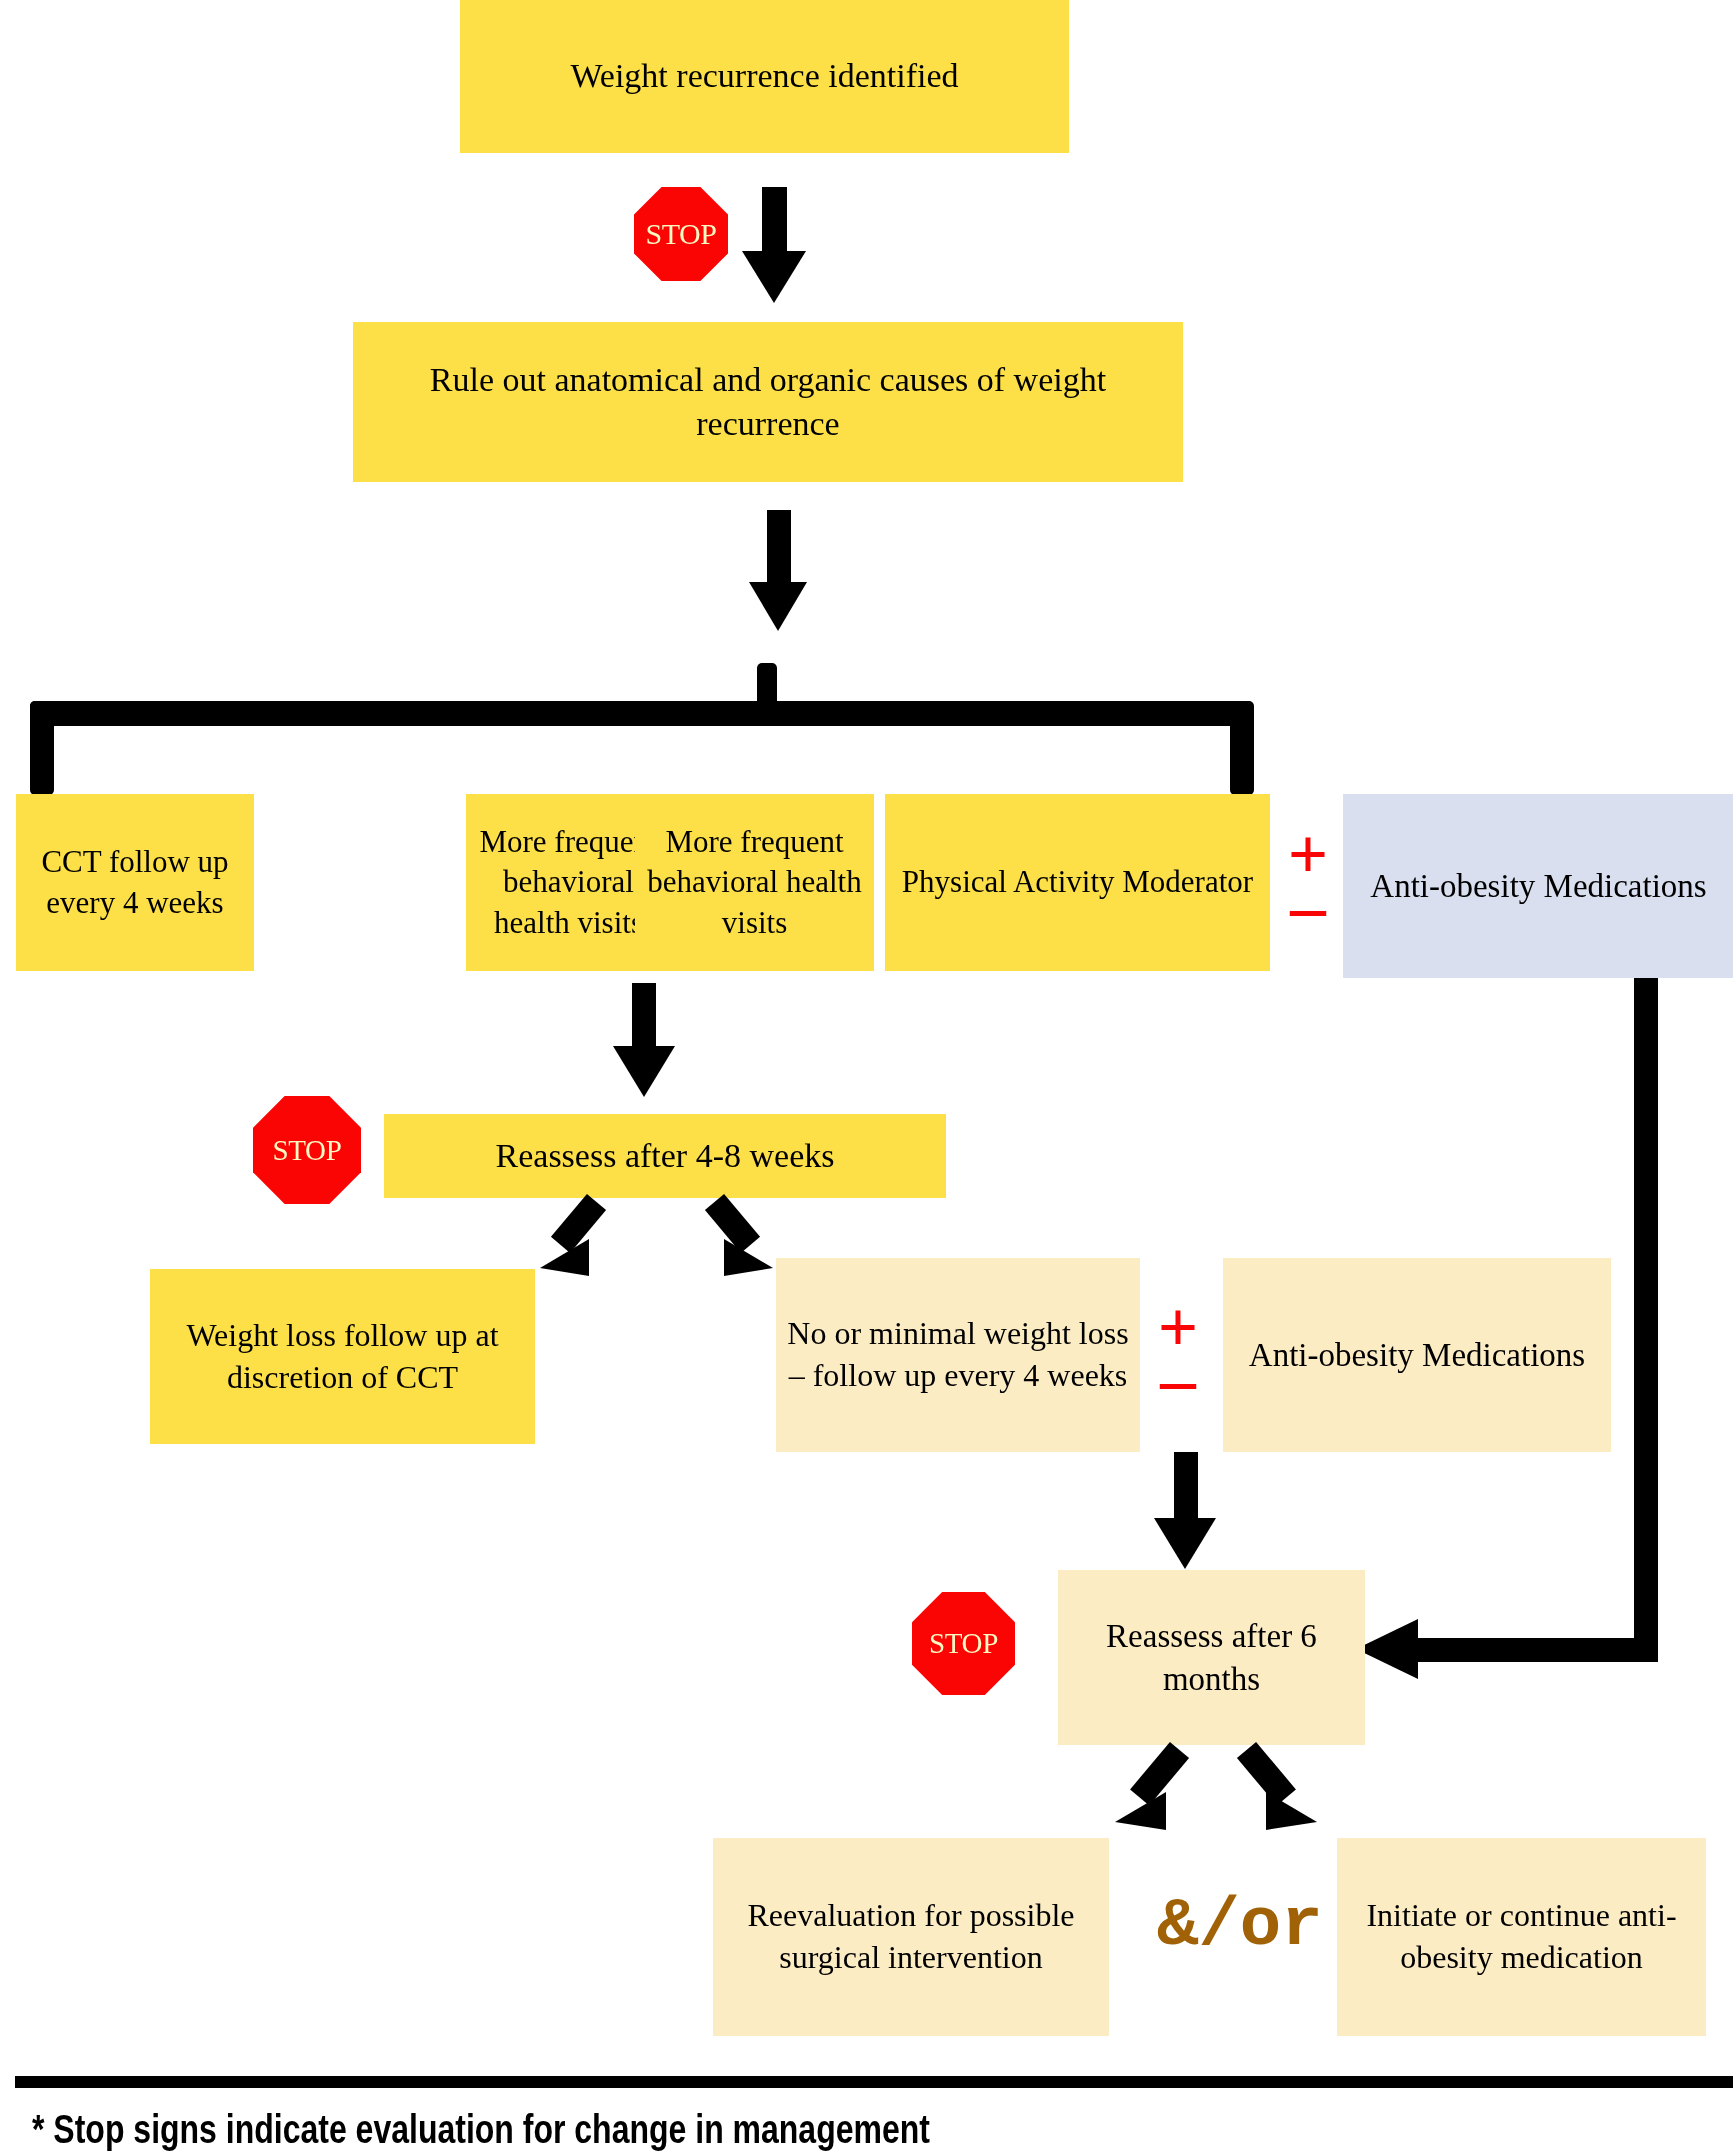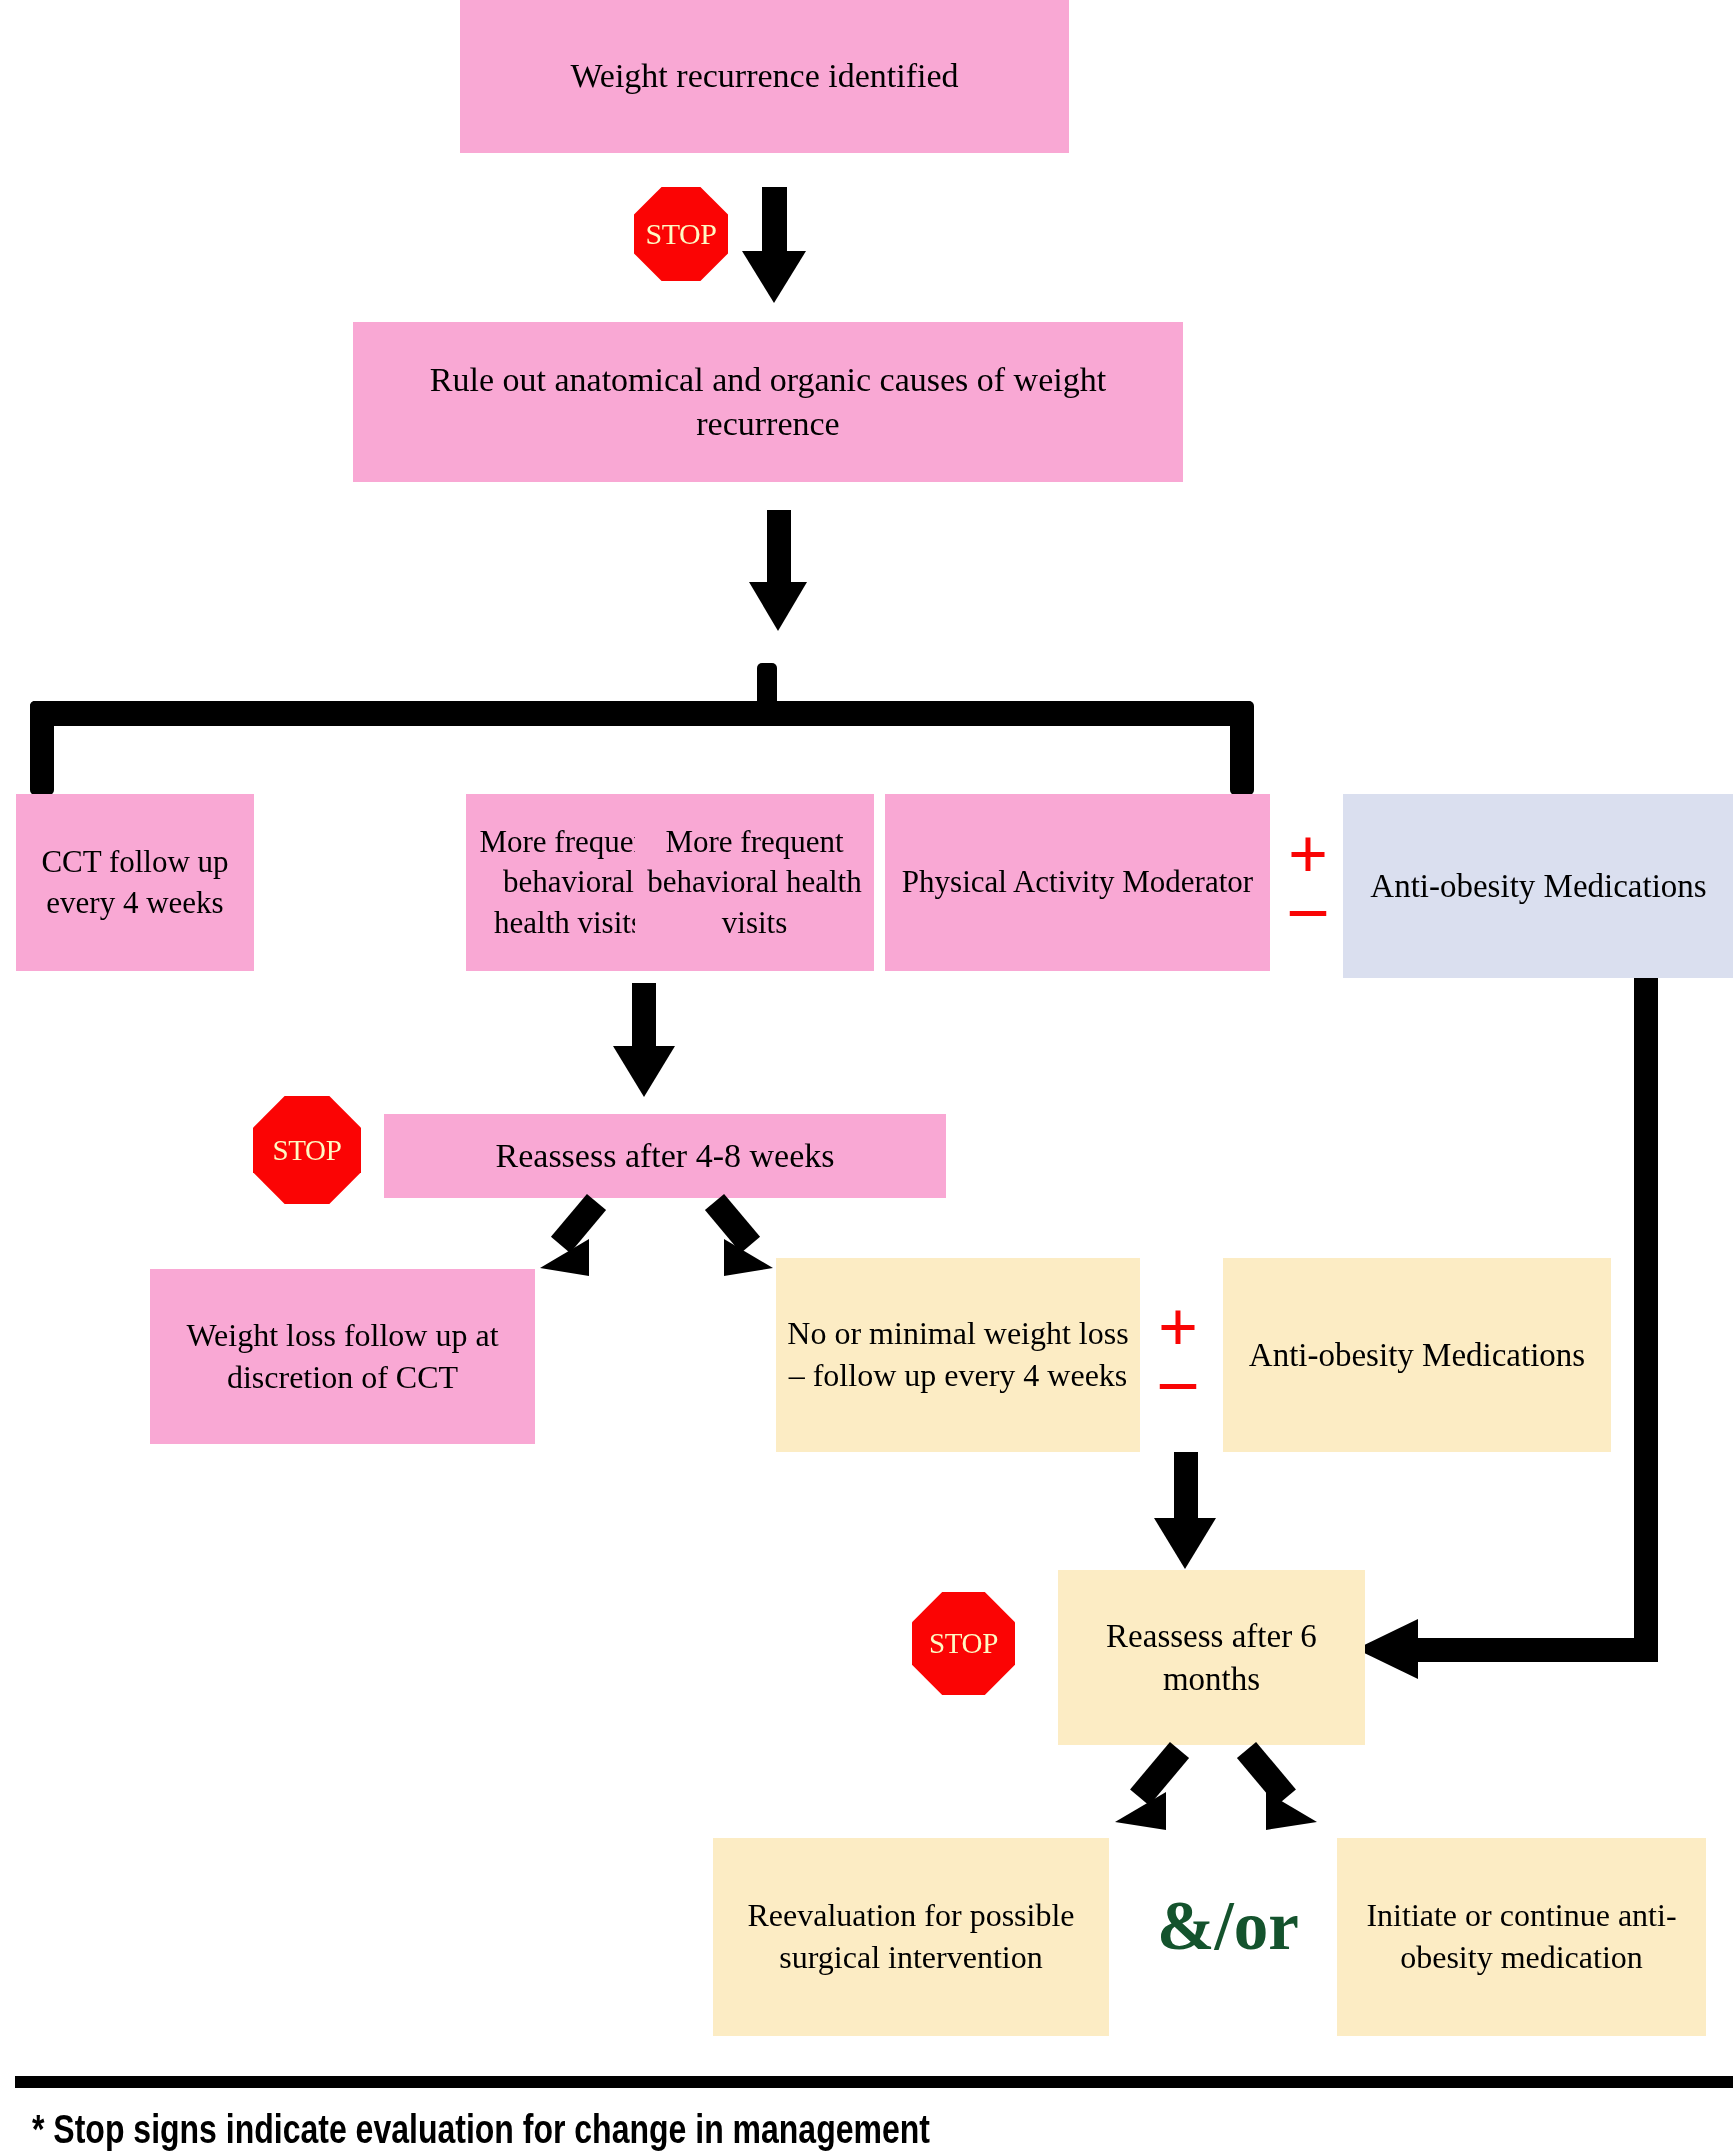--- a/index.html
+++ b/index.html
@@ -3,40 +3,40 @@
 <meta charset="utf-8">
 <style>
   html,body{margin:0;padding:0;background:#ffffff;}
   body{width:1734px;height:2151px;position:relative;overflow:hidden;
        font-family:"Liberation Serif","DejaVu Serif",serif;}
   #stage{position:absolute;left:0;top:0;width:1734px;height:2151px;}
 
   .box{position:absolute;display:flex;align-items:center;justify-content:center;
        text-align:center;box-sizing:border-box;line-height:1.30;color:#000;}
   .box span{display:block;width:100%;padding:0 8.4px;box-sizing:border-box;}
-  .peach{background:#f9a8d4;font-family:Liberation Serif, serif;}
+  .peach{background:#fde047;font-family:Liberation Serif, serif;}
   .blue{background:#dadfef;}
   .cream{background:#fcecc4;}
 
   
   .stopsign{position:absolute;background:#fb0404;
     clip-path:polygon(29.3% 0,70.7% 0,100% 29.3%,100% 70.7%,70.7% 100%,29.3% 100%,0 70.7%,0 29.3%);
     display:flex;align-items:center;justify-content:center;}
   .stopsign span{color:#fef9c3;font-weight:normal;font-family:"Liberation Serif","DejaVu Serif",serif;
     letter-spacing:-0.4px;line-height:1;text-align:right;}
 
   
   .shaft{position:absolute;background:#000;}
 
   .plusminus{position:absolute;color:#f90505;font-weight:bold;line-height:0.8;
     text-align:center;font-family:"Liberation Serif","DejaVu Serif",serif;}
   .pm-plus,.pm-minus{display:block;}
 
-  .andor{position:absolute;color:#14532d;font-weight:bold;
-     font-family:Liberation Serif, serif;white-space:nowrap;}
+  .andor{position:absolute;color:#a16207;font-weight:bold;
+     font-family:Liberation Mono, monospace;white-space:nowrap;}
 
   .hrule{position:absolute;background:#000;}
   .footnote{position:absolute;color:#000;white-space:nowrap;
      font-family:"Liberation Sans","DejaVu Sans",sans-serif;font-weight:bold;
      transform:scaleX(0.80);transform-origin:left center;}
 
   
   .bracket{position:absolute;}
   .bracket .bar{position:absolute;background:#000;border-radius:5px;}
 </style>

